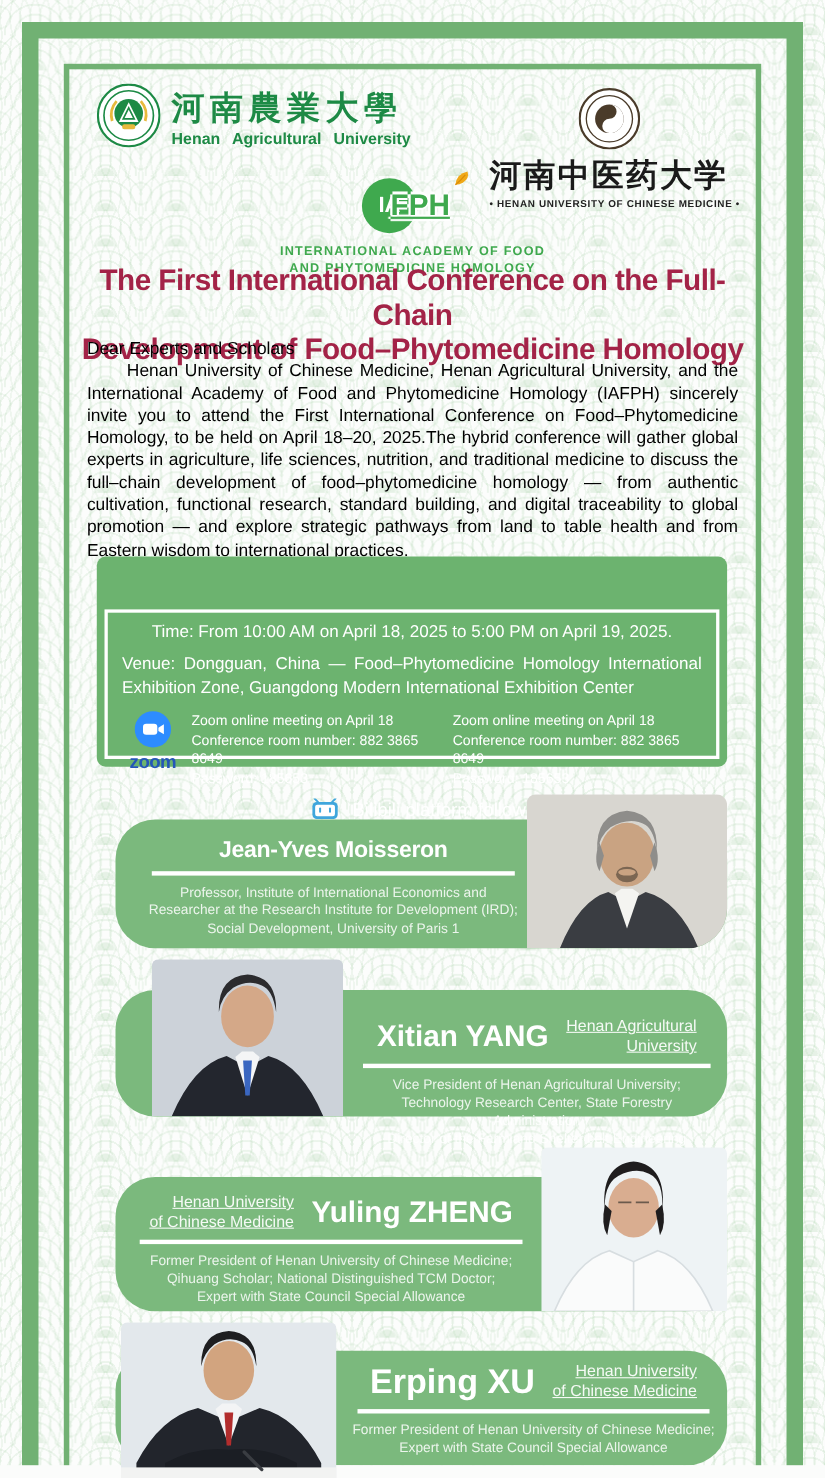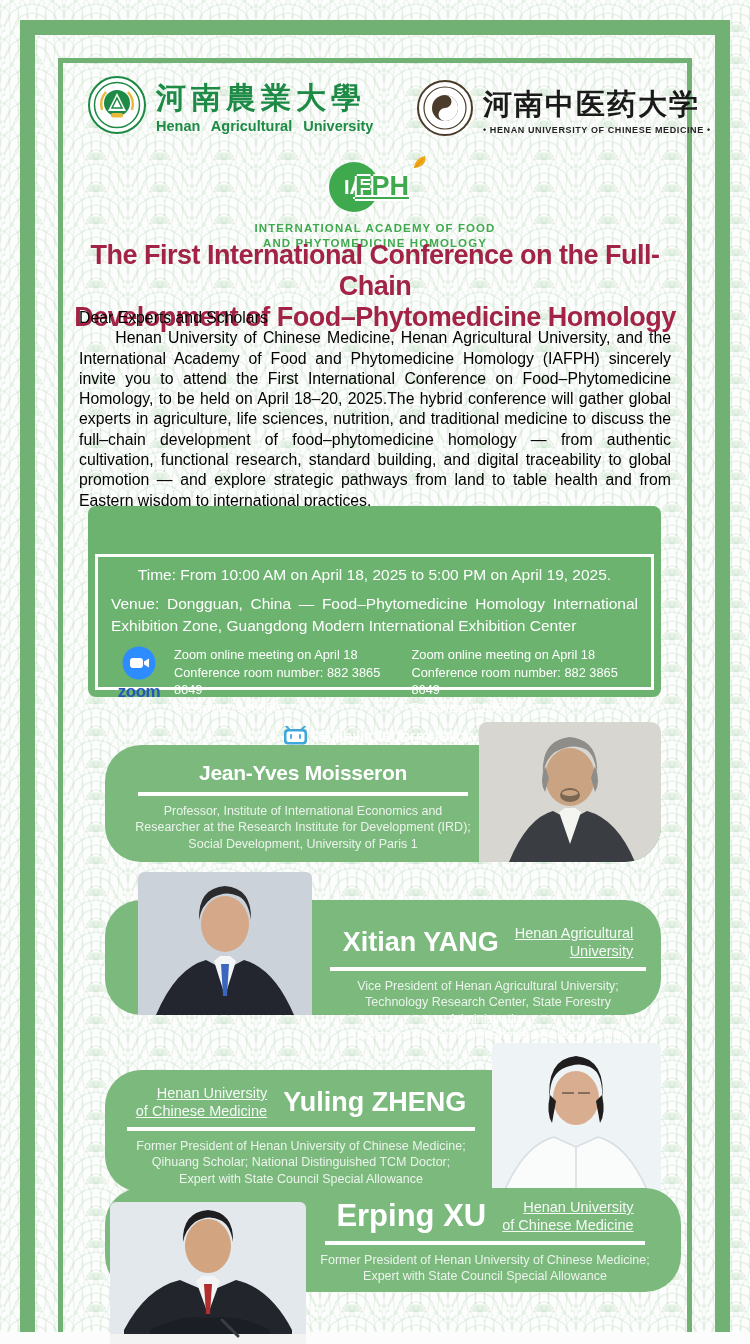--- a/index.html
+++ b/index.html
@@ -13,21 +13,21 @@
       repeating-radial-gradient(circle at 0% 50%, rgba(150,200,150,0.13) 0 1.6px, rgba(150,200,150,0) 1.6px 9px),
       repeating-radial-gradient(circle at 100% 50%, rgba(150,200,150,0.13) 0 1.6px, rgba(150,200,150,0) 1.6px 9px);
     background-size:64px 32px;
   }
   .frame-band{position:absolute; left:20px; right:20px; top:20px; bottom:-40px; border:15px solid #71b173; z-index:1;}
   .frame-line{position:absolute; left:58px; right:58px; top:58px; bottom:-40px; border:5px solid #71b173; z-index:1;}
 
   
   .uni{position:absolute; display:flex; align-items:center; z-index:2;}
   .hau{left:88px; top:76px;}
-  .hucm{left:417px; top:80px;}
+  .hucm{left:435px; top:80px;flex-direction:column;}
   .uni .textcol{margin-left:10px;}
   .cn-green{font-family:"DejaVu Serif", serif; font-weight:bold; color:#1d8a45; font-size:30px; letter-spacing:5px; line-height:36px; white-space:nowrap;}
   .en-green{font-size:14.5px; font-weight:bold; color:#1d8a45; word-spacing:7px; margin-top:2px; white-space:nowrap;}
   .cn-black{font-family:"DejaVu Serif", serif; font-weight:bold; color:#1a1a1a; font-size:29px; letter-spacing:2px; line-height:36px; white-space:nowrap;}
   .en-black{font-size:9px; font-weight:bold; color:#222; letter-spacing:0.6px; margin-top:3px; text-align:center; white-space:nowrap;}
 
   
   .iafph{position:absolute; left:0; right:0; top:160px; text-align:center; z-index:2;}
   .iafph-logo{position:relative; display:inline-block; width:120px; height:52px;}
   .iafph-circle{position:absolute; left:14px; top:2px; width:50px; height:50px; border-radius:50%; background:#3fa94e;
@@ -80,21 +80,21 @@
   .name-row{display:flex; justify-content:center; align-items:center; gap:16px;}
   .c2-main .sp-name{font-size:27px;}
   .c2-main .divider{width:316px;}
 
   .card3{top:1070px; height:122px;}
   .p3{right:0; bottom:0; width:169px; height:149px; border-radius:6px 6px 0 0;}
   .c3-main{position:absolute; left:10px; top:14px; width:372px;}
   .c3-main .sp-name{font-size:27px;}
   .c3-main .divider{width:348px;}
 
-  .card4{top:1188px; height:104px;padding-left:20px;}
+  .card4{top:1228px; height:104px;}
   .p4{left:5px; bottom:-12px; width:196px; height:154px; border-radius:6px 6px 0 0; z-index:6;}
   .c4-main{position:absolute; left:212px; top:10px; width:336px;}
   .c4-main .sp-name{font-size:31px;}
   .c4-main .divider{width:320px;}
 
   .bottom-strip{position:absolute; left:0; right:0; top:1332px; height:12px; background:#fbfcfb; z-index:4;}
 </style>
 </head>
 <body>
 

